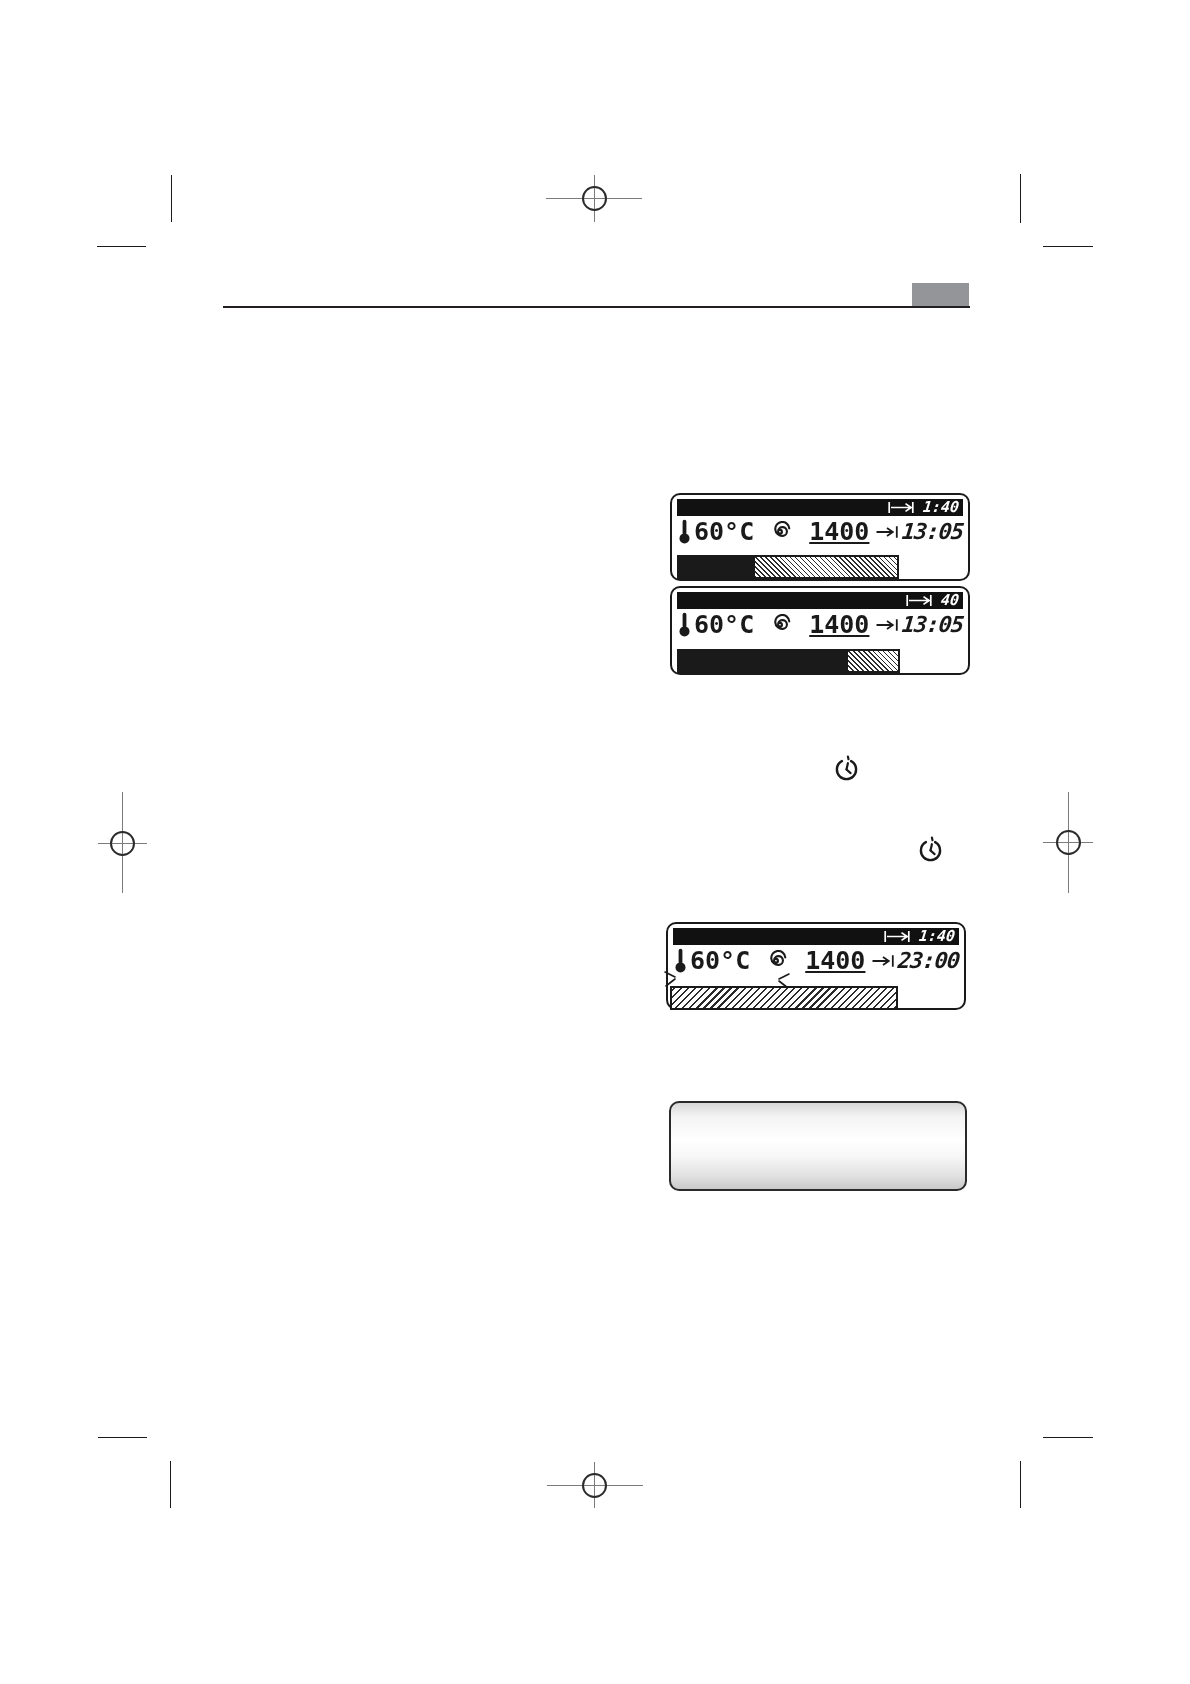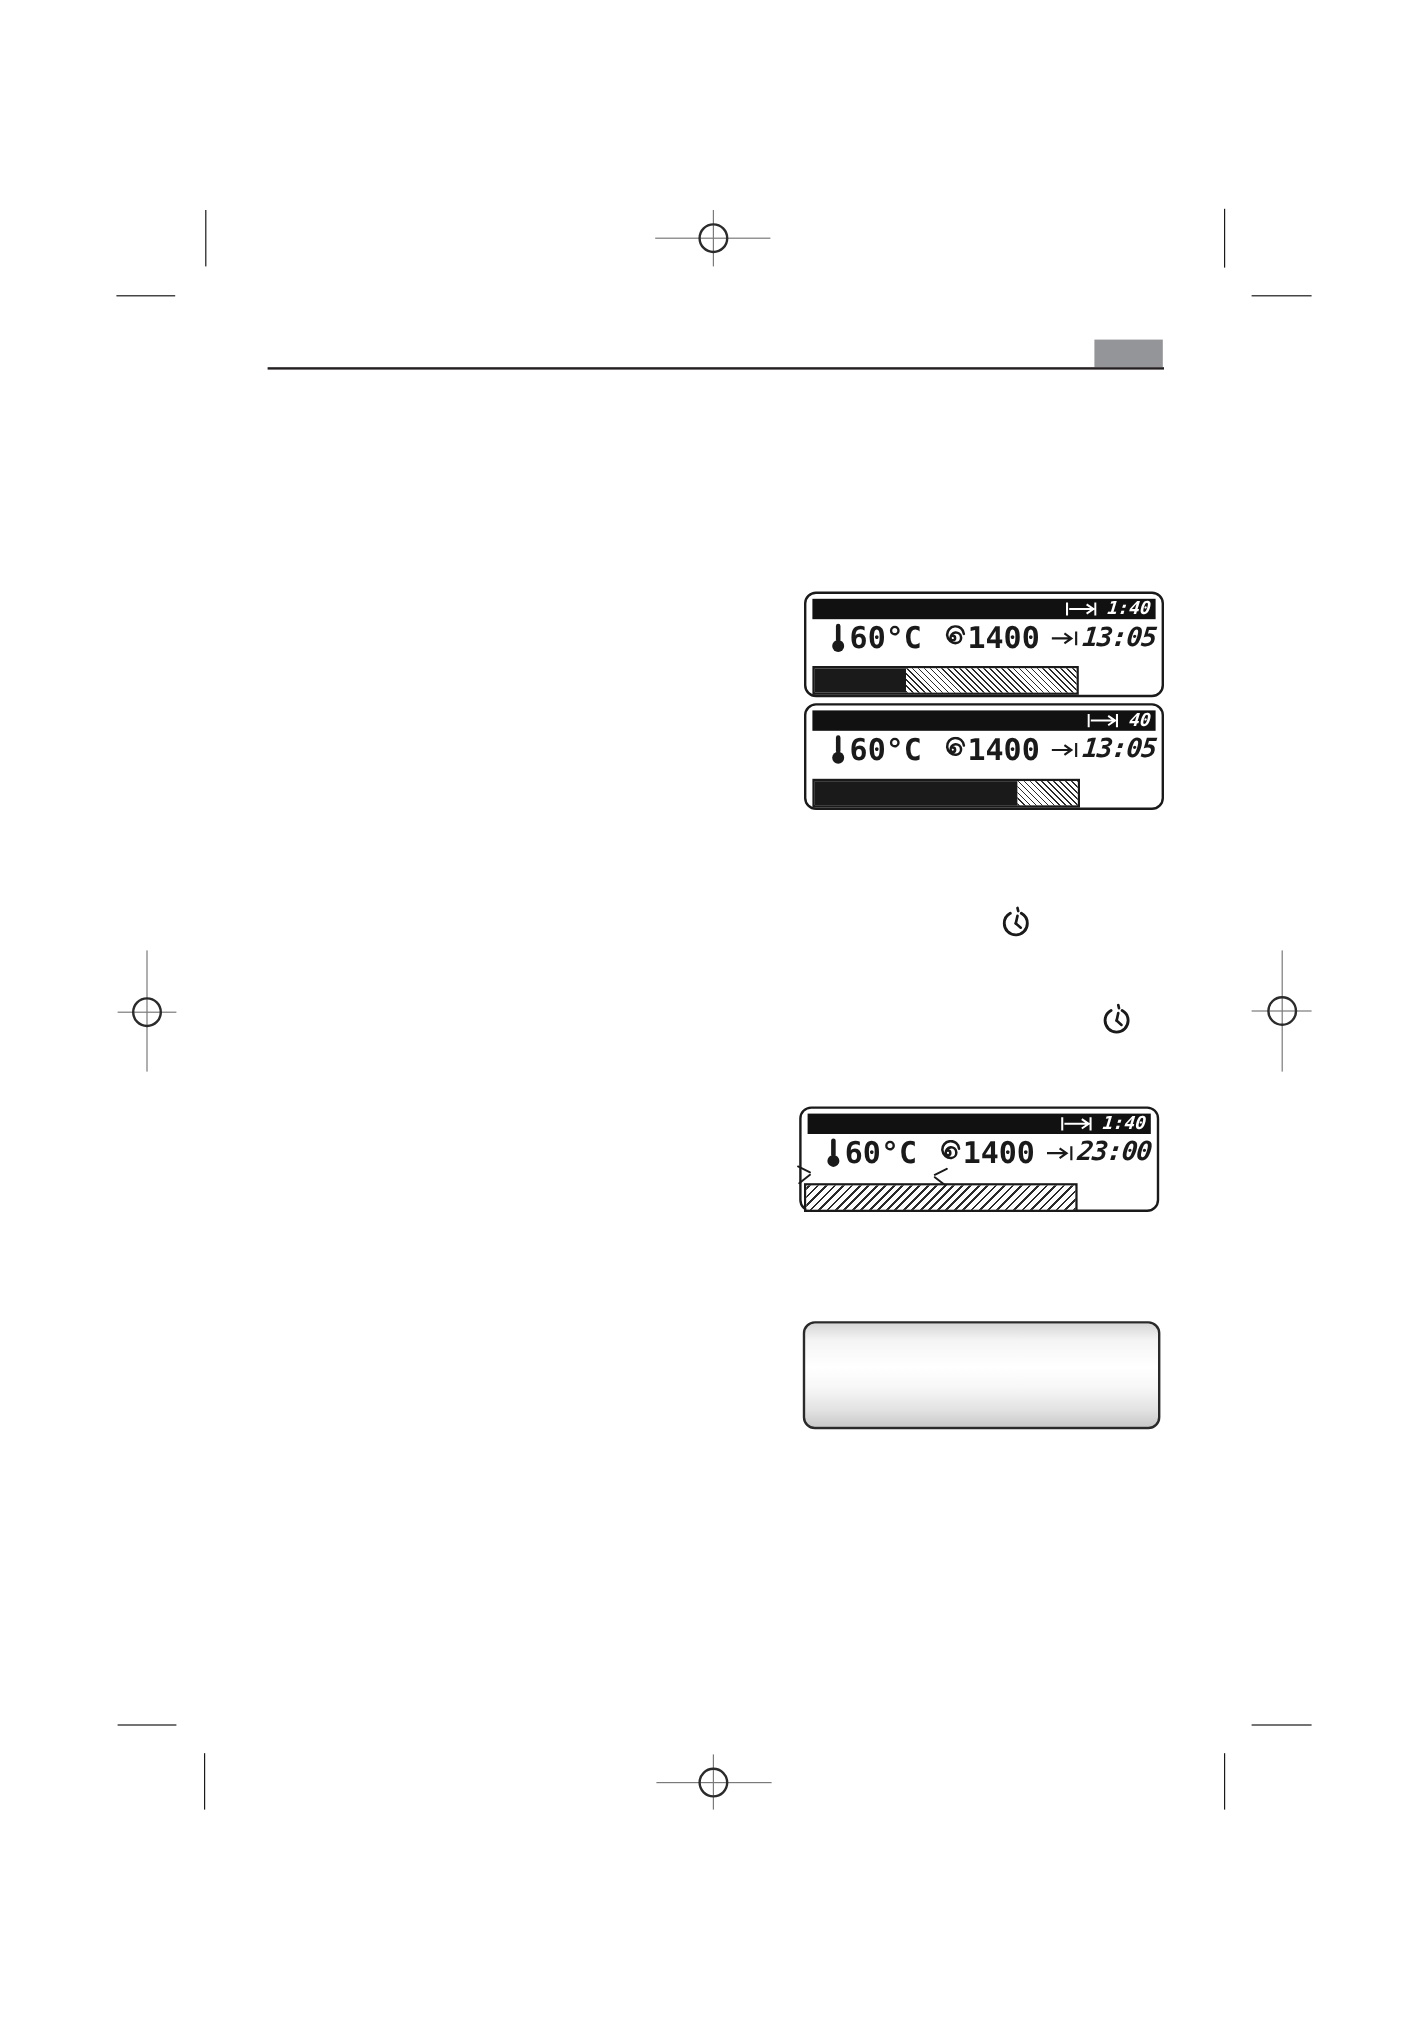--- a/index.html
+++ b/index.html
@@ -14,26 +14,26 @@
   .rule{background:#231f20;}
   .tab{background:#939598;}
 
   
   .panel{position:absolute;left:670px;width:300px;height:88px;box-sizing:border-box;
          border:2px solid #1a1a1a;border-radius:10px;background:#ffffff;}
   .lcd-topbar{position:absolute;left:5px;right:5px;top:4px;height:17px;background:#111111;
               display:flex;align-items:center;justify-content:flex-end;gap:9px;padding-right:4px;box-sizing:border-box;}
   .lcd-topbar .lcd-time{color:#ffffff;font-size:15px;font-weight:bold;font-style:italic;
               letter-spacing:0px;transform:skewX(-6deg);line-height:1;}
-  .lcd-row2{position:absolute;left:21px;right:5px;top:23px;height:27px;display:flex;align-items:center;text-align:center;}
+  .lcd-row2{position:absolute;left:7px;right:5px;top:23px;height:27px;display:flex;align-items:center;text-align:center;}
   .lcd-left{display:flex;align-items:center;gap:4px;color:#1a1a1a;font-size:25px;font-weight:bold;line-height:1;letter-spacing:0;}
   .lcd-right{margin-left:auto;display:flex;align-items:center;gap:3px;}
   .lcd-finish{color:#1a1a1a;font-size:22px;font-weight:bold;font-style:italic;transform:skewX(-6deg);
               letter-spacing:-1px;line-height:1;}
-  .spin-group{display:flex;align-items:center;gap:1px;margin-left:12px;}
+  .spin-group{display:flex;align-items:center;gap:18px;margin-left:12px;text-decoration:underline;}
 
   .bar{position:absolute;height:20px;box-sizing:content-box;border:2px solid #1a1a1a;display:flex;}
   .bar-solid{background:#1a1a1a;height:100%;}
   .bar-hatch{flex:1;height:100%;
      background-image:repeating-linear-gradient(45deg,#2a2a2a 0px,#2a2a2a 1px,#ffffff 1px,#ffffff 3.5px);}
   .bar-hatch.coarse{
      background-image:repeating-linear-gradient(-45deg,#2a2a2a 0px,#2a2a2a 1.6px,#ffffff 1.6px,#ffffff 5px);}
 
   .notebox{position:absolute;left:669px;top:1101px;width:298px;height:90px;box-sizing:border-box;
      border:2px solid #2a2a2a;border-radius:10px;

